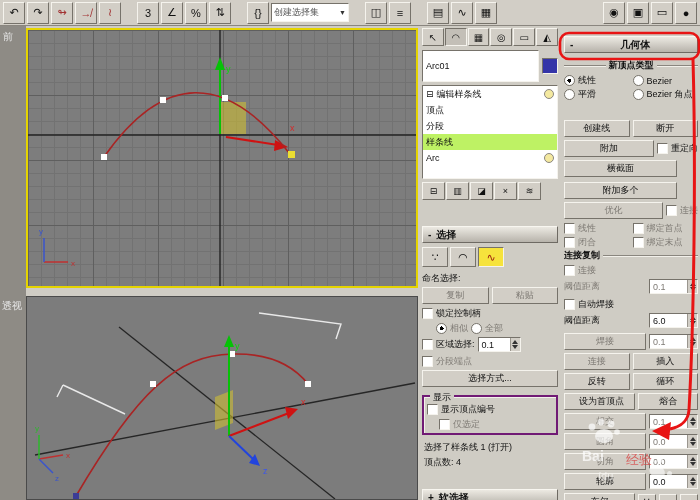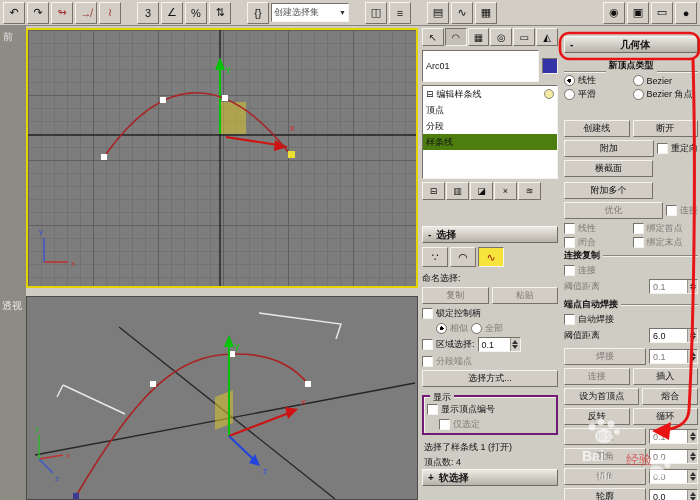--- a/index.html
+++ b/index.html
@@ -34,46 +34,46 @@
   .col{position:absolute;top:28px;box-sizing:border-box;padding:0 2px}
   .col1{left:420px;width:140px;height:472px}
   .col2{left:562px;width:138px;height:472px;padding-top:8px}
   .tabs{display:flex;gap:1px;height:18px;margin-bottom:4px}
   .tab{width:21px;height:16px;display:flex;align-items:center;justify-content:center;font-size:10px;
        background:#d2cec6;border:1px solid;border-color:#f5f3ed #76726a #76726a #f5f3ed}
   .tab.pressed{border-color:#76726a #f5f3ed #f5f3ed #76726a;background:#c3bfb7}
   .r{display:flex;align-items:center;gap:3px;margin-bottom:3px}
   .grow{flex:1}
   .btn{height:15px;line-height:14px;text-align:center;background:#d2cec6;cursor:default;
-       border:1px solid;border-color:#f5f3ed #76726a #76726a #f5f3ed;padding:0 2px;white-space:nowrap;overflow:hidden}
+       border:1px solid;border-color:#f5f3ed #76726a #76726a #f5f3ed;padding:0 14px;white-space:nowrap;overflow:hidden}
   .fld{height:13px;background:#fff;border:1px solid;border-color:#76726a #f5f3ed #f5f3ed #76726a;
        display:flex;align-items:center;justify-content:space-between;padding:0 0 0 3px}
   .fld .fv{flex:1}
   .spin{width:9px;height:13px;display:flex;flex-direction:column;align-items:center;justify-content:center;gap:1px;
         background:#d2cec6;border-left:1px solid #9a968e}
   .spin i{display:block;width:0;height:0;border-left:3px solid transparent;border-right:3px solid transparent}
   .spin .su{border-bottom:4px solid #333}
   .spin .sd{border-top:4px solid #333}
   .cb,.rb{display:flex;align-items:center;gap:3px;margin-bottom:2px}
   .cb i{width:9px;height:9px;background:#fff;border:1px solid;border-color:#76726a #f5f3ed #f5f3ed #76726a;flex:0 0 auto}
   .rb i{width:9px;height:9px;border-radius:50%;background:#fff;border:1px solid #76726a;flex:0 0 auto}
   .rb.on i{background:radial-gradient(circle,#000 0 2px,#fff 2px)}
   .roll{height:15px;background:linear-gradient(#ece9e2,#b7b3ab);border:1px solid;border-color:#f8f6f0 #6e6a63 #6e6a63 #f8f6f0;
         font-weight:bold;font-size:10px;display:flex;align-items:center;gap:5px;padding:0 5px;margin-bottom:4px}
   .roll .pm{font-weight:bold}
-  .grp{display:flex;align-items:flex-end;gap:3px;font-weight:bold;margin-bottom:2px}
+  .grp{display:flex;align-items:center;gap:3px;font-weight:bold;margin-bottom:2px}
   .grp::before,.grp::after{content:"";flex:1;height:1px;background:#8a867f;box-shadow:0 1px 0 #f2f0ea}
   .grpl{display:flex;align-items:center;gap:3px;font-weight:bold;margin-bottom:2px}
   .grpl::after{content:"";flex:1;height:1px;background:#8a867f;box-shadow:0 1px 0 #f2f0ea}
   .lbl{margin-bottom:2px}
   
   .stack{height:92px;margin-bottom:3px;overflow:hidden;font-size:9px}
   .srow{height:16px;display:flex;align-items:center;gap:3px;padding:0 3px}
   .srow.sub{}
-  .srow.sel{background:#4d7c0f}
+  .srow.sel{background:#bef264}
   .bulb{width:8px;height:8px;border-radius:50%;background:#f4e9a0;border:1px solid #8a867f;margin-left:auto}
   .stools{display:flex;gap:1px;margin-bottom:26px}
   .stools .ticon{width:21px;height:16px;font-size:9px}
   .sub-icons{display:flex;gap:2px;margin-bottom:5px}
   .soicon{width:24px;height:18px;display:flex;align-items:center;justify-content:center;font-size:11px;
           background:#d2cec6;border:1px solid;border-color:#f5f3ed #76726a #76726a #f5f3ed}
   .soicon.on{background:#f6e33c;color:#9c1d10;border-color:#76726a #f5f3ed #f5f3ed #76726a}
   .gbox{border:2px solid #701a75;box-shadow:inset 1px 1px 0 #f2f0ea;position:relative;padding:6px 3px 2px;margin:4px 0 6px}
   .gbox .glbl{position:absolute;top:-6px;left:6px;background:#cfccc4;padding:0 3px;font-size:9px}
   .status{margin:2px 0 0 2px}
@@ -213,20 +213,24 @@
     </div>
     <div class="srow sub">
       <span>顶点</span>
     </div>
     <div class="srow sub">
       <span>分段</span>
     </div>
     <div class="srow sub sel">
       <span>样条线</span>
     </div>
+    <div class="srow">
+      <span>Arc</span>
+      <span class="bulb"></span>
+    </div>
   </div>
 
   <div class="stools">
     <span class="ticon">⊟</span>
     <span class="ticon">▥</span>
     <span class="ticon">◪</span>
     <span class="ticon">×</span>
     <span class="ticon">≋</span>
   </div>
 
@@ -288,21 +292,21 @@
       <i></i>
       <span>显示顶点编号</span>
     </div>
     <div class="cb dis" style="padding-left:12px;margin-bottom:0">
       <i></i>
       <span>仅选定</span>
     </div>
   </div>
 
   <div class="status">选择了样条线 1 (打开)</div>
-  <div class="status" style="margin-bottom:0">顶点数: 4</div>
+  <div class="status" style="margin-bottom:20px">顶点数: 4</div>
 
   <div class="roll">
     <span class="pm">+</span>
     <span>软选择</span>
   </div>
 </div>
 
 <div class="col col2">
   <div class="roll" style="margin-bottom:6px">
     <span class="pm">-</span>
@@ -390,23 +394,20 @@
     <span class="dis grow">阈值距离</span>
     <div class="fld" style="width:44px">
       <span class="fv dis">0.1</span>
       <span class="spin">
           <i class="su"></i>
           <i class="sd"></i>
         </span>
     </div>
   </div>
 
-  <div class="grpl">
-      <span>端点自动焊接</span>
-    </div>
   <div class="cb">
     <i></i>
     <span>自动焊接</span>
   </div>
   <div class="r" style="margin-bottom:5px">
     <span class="grow">阈值距离</span>
     <div class="fld" style="width:44px">
       <span class="fv">6.0</span>
       <span class="spin">
           <i class="su"></i>
@@ -423,26 +424,26 @@
           <i class="su"></i>
           <i class="sd"></i>
         </span>
     </div>
   </div>
   <div class="r">
     <div class="btn grow dis">连接</div>
     <div class="btn grow">插入</div>
   </div>
   <div class="r">
+    <div class="btn grow">反转</div>
+    <div class="btn grow">循环</div>
+  </div>
+  <div class="r">
     <div class="btn grow" style="flex:1.4">设为首顶点</div>
     <div class="btn grow">熔合</div>
-  </div>
-  <div class="r">
-    <div class="btn grow">反转</div>
-    <div class="btn grow">循环</div>
   </div>
   <div class="r">
     <div class="btn grow dis">相交</div>
     <div class="fld" style="width:44px">
       <span class="f​v fv dis">0.1</span>
       <span class="spin">
           <i class="su"></i>
           <i class="sd"></i>
         </span>
     </div>

